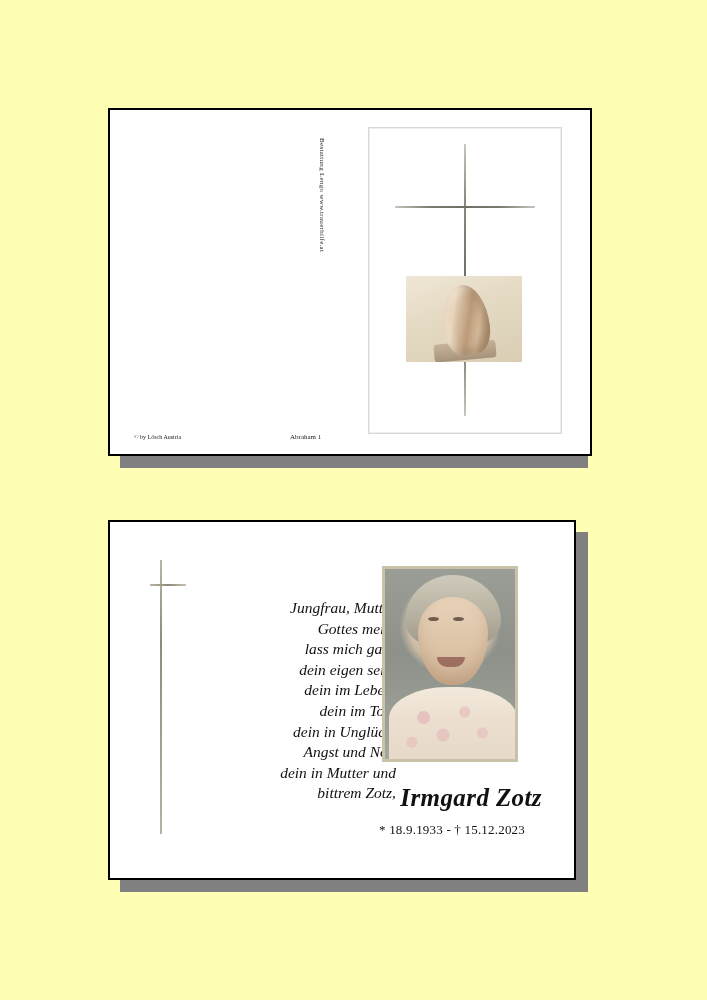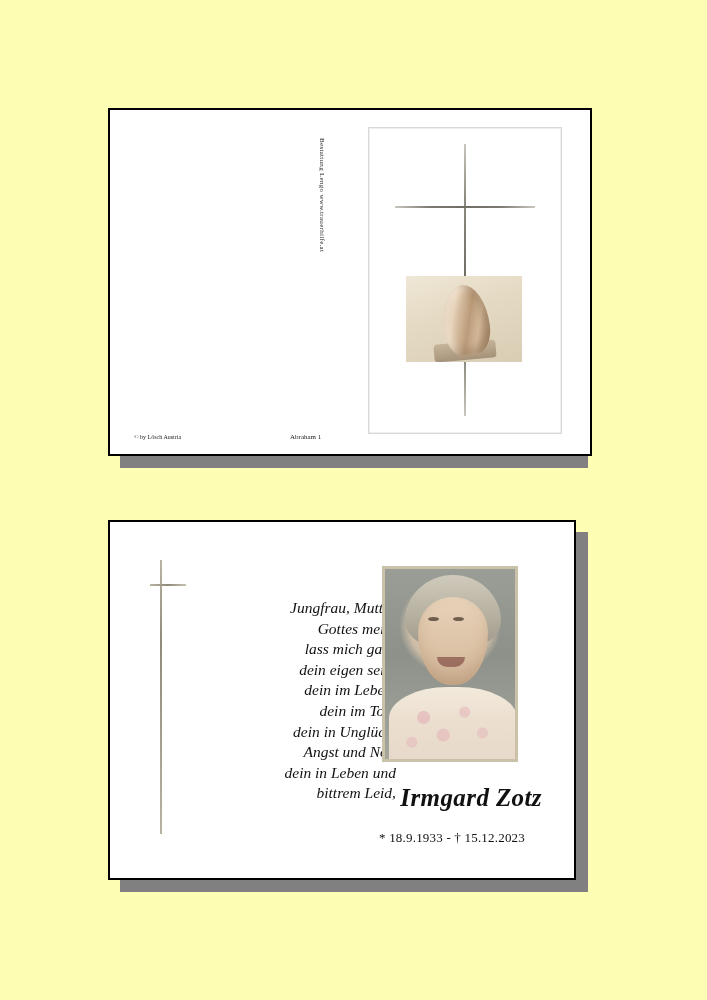--- a/index.html
+++ b/index.html
@@ -287,21 +287,21 @@
     font-size: 25px;
     font-weight: bold;
     font-style: italic;
     letter-spacing: 0.4px;
     margin-top: 12px;
     line-height: 28px;
     text-align: right;
   }
   .memorial-dates {
     font-size: 13px;
-    margin-top: 18px;
+    margin-top: 10px;
     letter-spacing: 0.2px;
   }
 </style>
 </head>
 <body>
 
 <div class="card-shadow" id="top-shadow"></div>
 <div class="card" id="top-card">
 
   <div class="spine-text">Bestattung Lengo  www.trauerhilfe.at</div>
@@ -329,22 +329,22 @@
 
   <div class="verse">
     <div>Jungfrau, Mutter</div>
     <div>Gottes mein,</div>
     <div>lass mich ganz</div>
     <div>dein eigen sein,</div>
     <div>dein im Leben,</div>
     <div>dein im Tod,</div>
     <div>dein in Unglück,</div>
     <div>Angst und Not,</div>
-    <div>dein in Leben und</div>
-    <div>bittrem Leid,</div>
+    <div>dein in Mutter und</div>
+    <div>bittrem Zotz,</div>
   </div>
 
   <div class="portrait-frame">
     <div class="portrait">
       <div class="p-hair"></div>
       <div class="p-face"></div>
       <div class="p-eye l"></div>
       <div class="p-eye r"></div>
       <div class="p-mouth"></div>
       <div class="p-body"></div>

